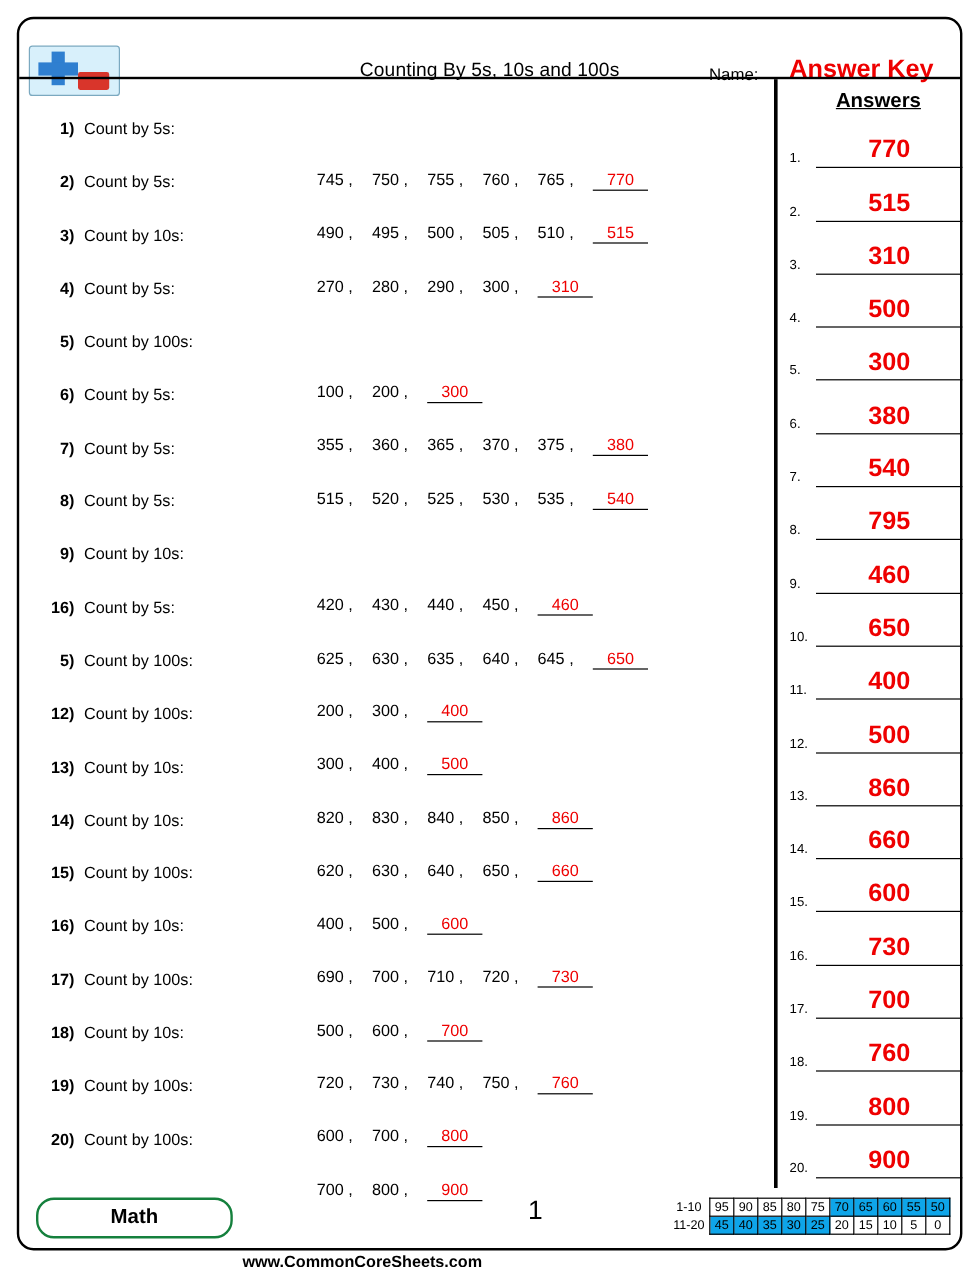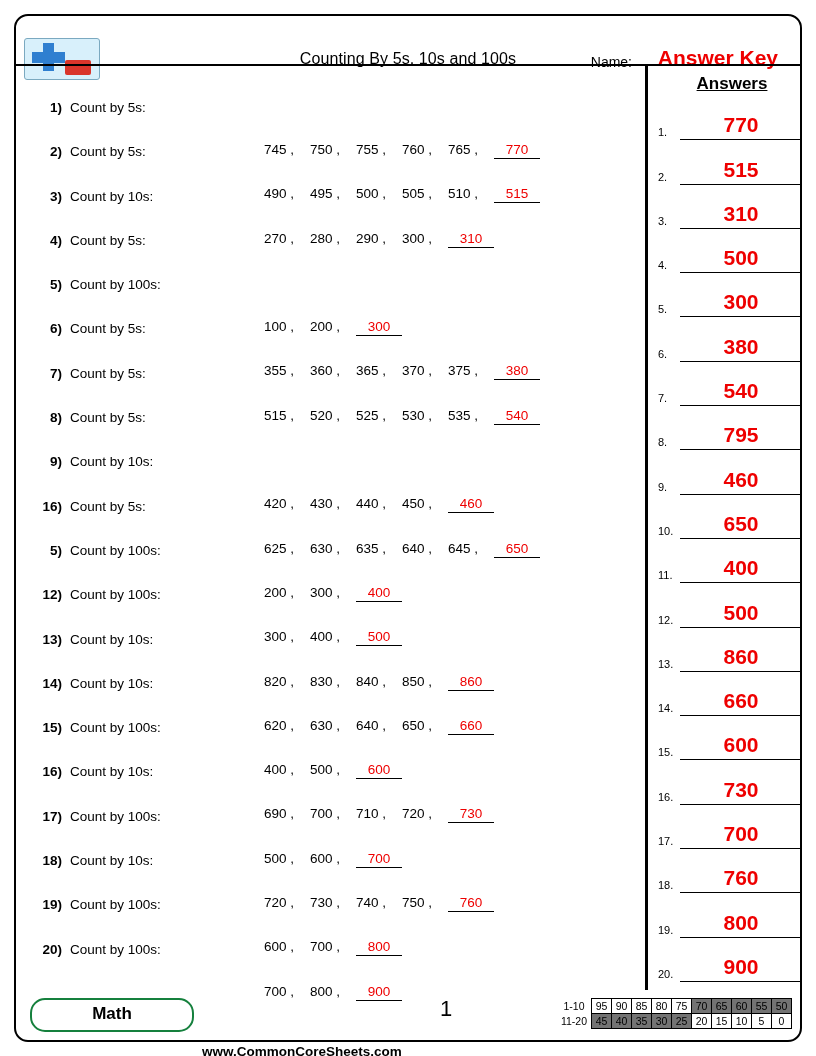--- a/index.html
+++ b/index.html
@@ -248,21 +248,21 @@
     padding: 0;
   }
   .score-table td.lbl {
     width: 28px;
     border: none;
     text-align: center;
     padding-right: 3px;
     font-size: 10.5px;
   }
   .score-table td.hl {
-    background: #737373;
+    background: #0ea5e9;
   }
 </style>
 </head>
 <body>
 
 <div class="page">
 
   <div class="header">
     <div class="logo">
       <div class="plus-v"></div>

